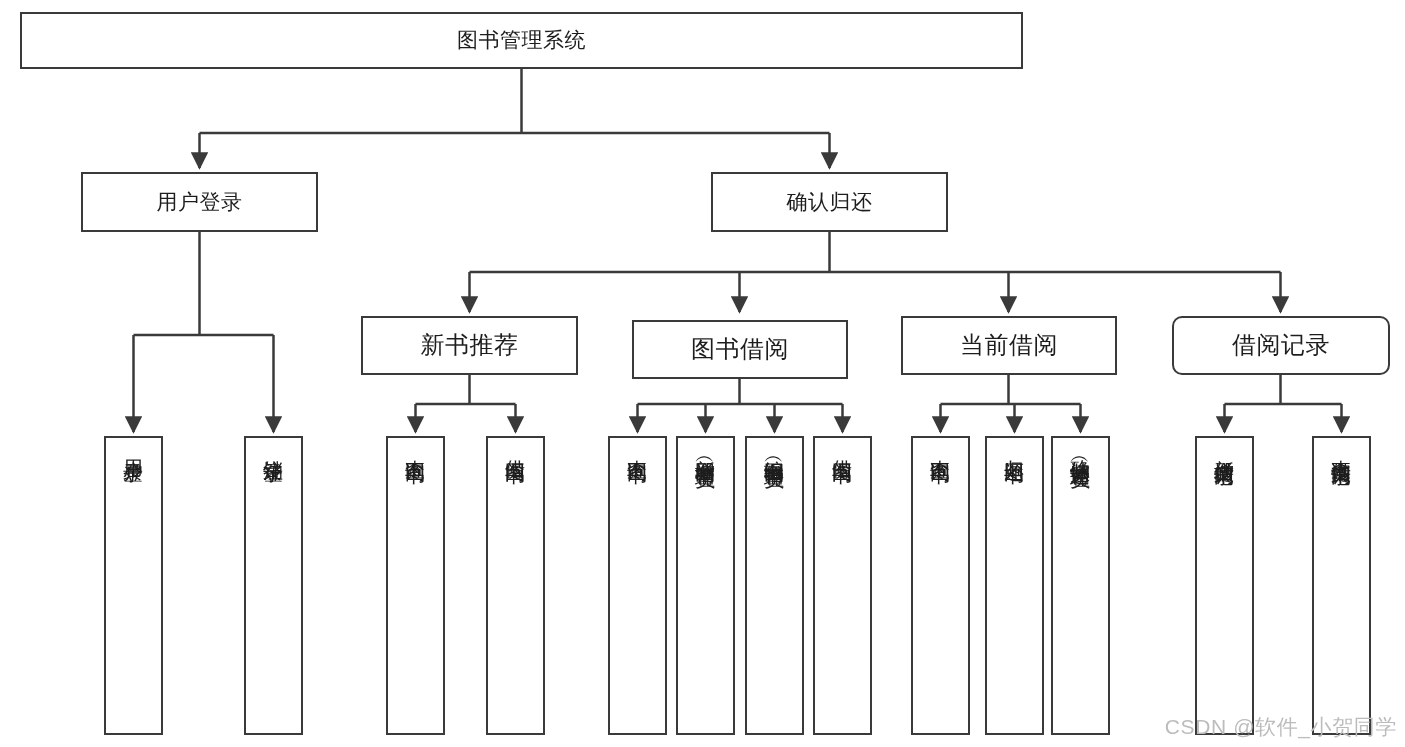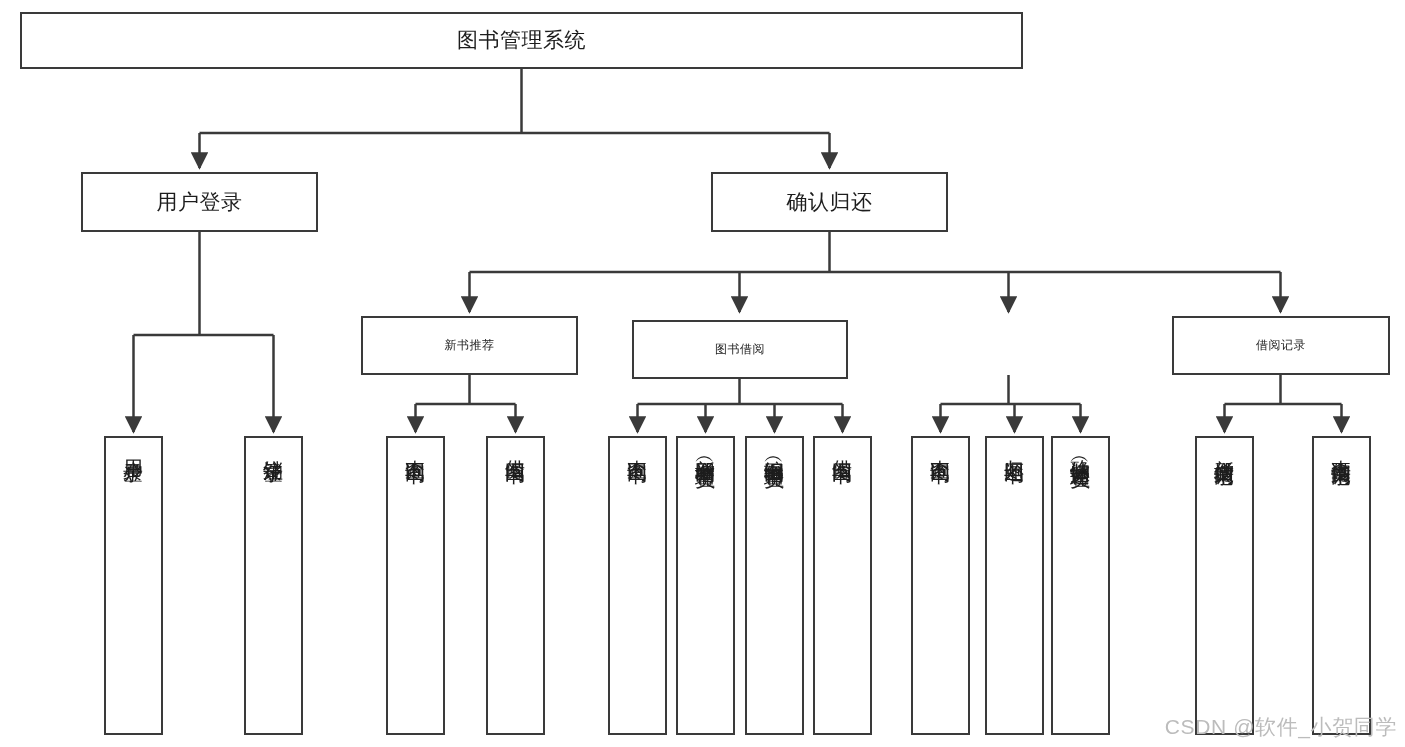--- a/index.html
+++ b/index.html
@@ -41,21 +41,21 @@
     display: block;
     line-height: 1.18;
     letter-spacing: 0.5px;
     white-space: nowrap;
   }
   
   .node.horiz .node-label {
     font-size: 21px;
   }
   .node.level-3 .node-label {
-    font-size: 12px;
+    font-size: 24px;
   }
   
   .node.leaf {
     align-items: flex-start;
     justify-content: center;
     padding-top: 6px;
   }
   .node.leaf .node-label {
     writing-mode: vertical-rl;
     text-orientation: upright;
@@ -143,21 +143,24 @@
   <div class="node horiz level-2" style="left:711px; top:172px; width:237px; height:60px;">
     <span class="node-label">确认归还</span>
   </div>
 
   <div class="node horiz level-3" style="left:361px; top:316px; width:217px; height:59px;">
     <span class="node-label">新书推荐</span>
   </div>
   <div class="node horiz level-3" style="left:632px; top:320px; width:216px; height:59px;">
     <span class="node-label">图书借阅</span>
   </div>
-  <div class="node horiz level-3" style="left:1172px; top:316px; width:218px; height:59px;">
+  <div class="node horiz level-3" style="left:901px; top:316px; width:216px; height:59px;">
+    <span class="node-label">当前借阅</span>
+  </div>
+  <div class="node horiz level-3" style="left:1172px; top:316px; width:218px; height:59px;border-radius:10px;">
     <span class="node-label">借阅记录</span>
   </div>
 
   <div class="node leaf" style="left:104px; top:436px; width:59px; height:299px;">
     <span class="node-label">用户登录</span>
   </div>
   <div class="node leaf" style="left:244px; top:436px; width:59px; height:299px;">
     <span class="node-label">注销登录</span>
   </div>
 

